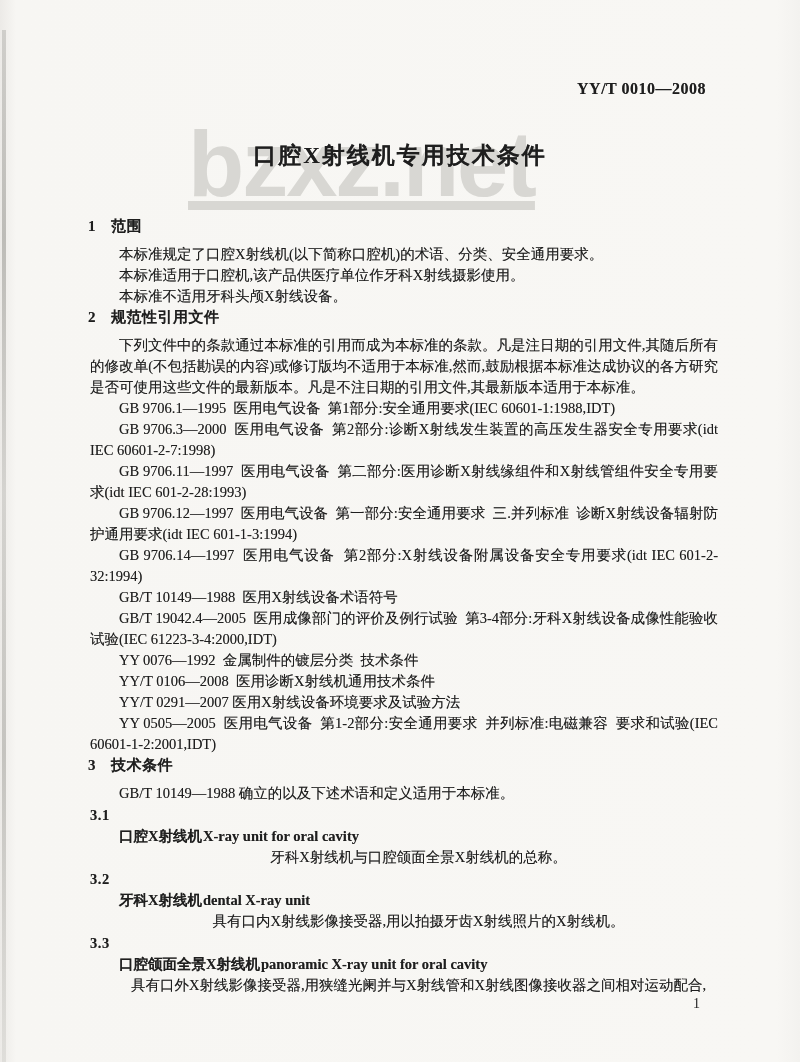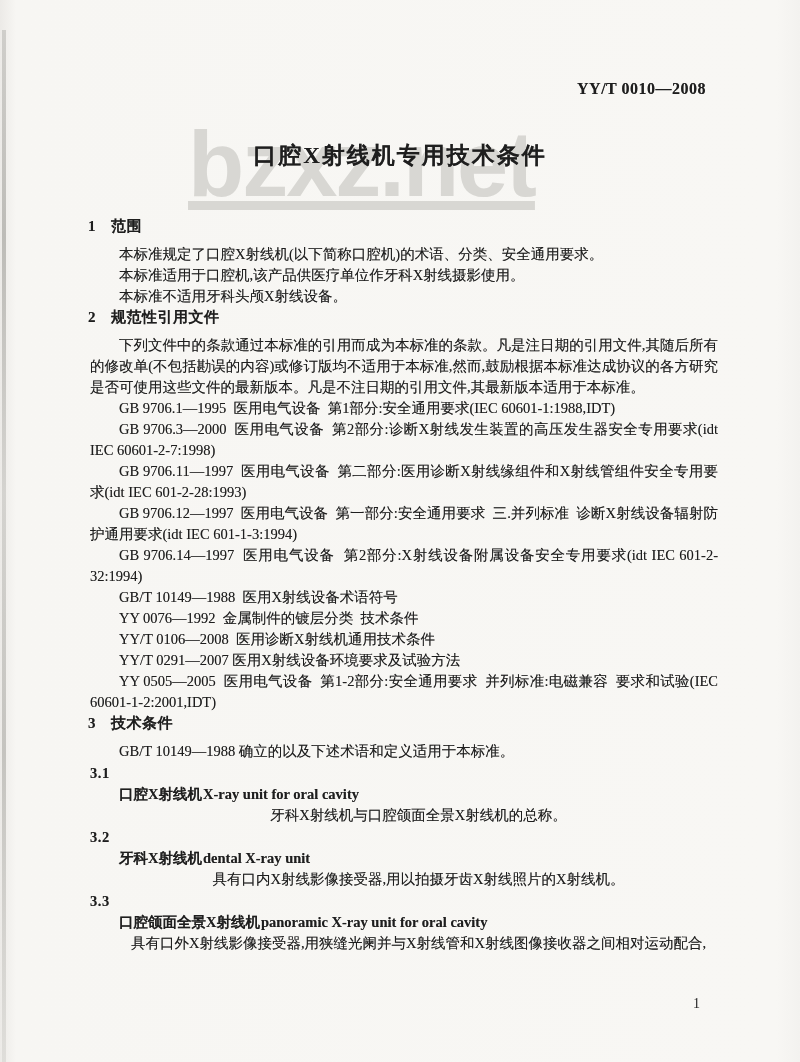--- a/index.html
+++ b/index.html
@@ -120,20 +120,21 @@
     <h2 class="sec-heading sec-gap">
       <span class="sec-num">2</span><span>规范性引用文件</span>
     </h2>
     <p class="intro-par">下列文件中的条款通过本标准的引用而成为本标准的条款。凡是注日期的引用文件,其随后所有的修改单(不包括勘误的内容)或修订版均不适用于本标准,然而,鼓励根据本标准达成协议的各方研究是否可使用这些文件的最新版本。凡是不注日期的引用文件,其最新版本适用于本标准。</p>
     <p class="ref-item">GB 9706.1—1995  医用电气设备  第1部分:安全通用要求(IEC 60601-1:1988,IDT)</p>
     <p class="ref-item">GB 9706.3—2000  医用电气设备  第2部分:诊断X射线发生装置的高压发生器安全专用要求(idt IEC 60601-2-7:1998)</p>
     <p class="ref-item">GB 9706.11—1997  医用电气设备  第二部分:医用诊断X射线缘组件和X射线管组件安全专用要求(idt IEC 601-2-28:1993)</p>
     <p class="ref-item">GB 9706.12—1997  医用电气设备  第一部分:安全通用要求  三.并列标准  诊断X射线设备辐射防护通用要求(idt IEC 601-1-3:1994)</p>
     <p class="ref-item">GB 9706.14—1997  医用电气设备  第2部分:X射线设备附属设备安全专用要求(idt IEC 601-2-32:1994)</p>
     <p class="ref-item">GB/T 10149—1988  医用X射线设备术语符号</p>
+    <p class="ref-item">GB/T 19042.4—2005  医用成像部门的评价及例行试验  第3-4部分:牙科X射线设备成像性能验收试验(IEC 61223-3-4:2000,IDT)</p>
     <p class="ref-item">YY 0076—1992  金属制件的镀层分类  技术条件</p>
     <p class="ref-item">YY/T 0106—2008  医用诊断X射线机通用技术条件</p>
     <p class="ref-item">YY/T 0291—2007 医用X射线设备环境要求及试验方法</p>
     <p class="ref-item">YY 0505—2005  医用电气设备  第1-2部分:安全通用要求  并列标准:电磁兼容  要求和试验(IEC 60601-1-2:2001,IDT)</p>
 
     <h2 class="sec-heading sec-gap">
       <span class="sec-num">3</span><span>技术条件</span>
     </h2>
     <p class="body-par">GB/T 10149—1988 确立的以及下述术语和定义适用于本标准。</p>
 

